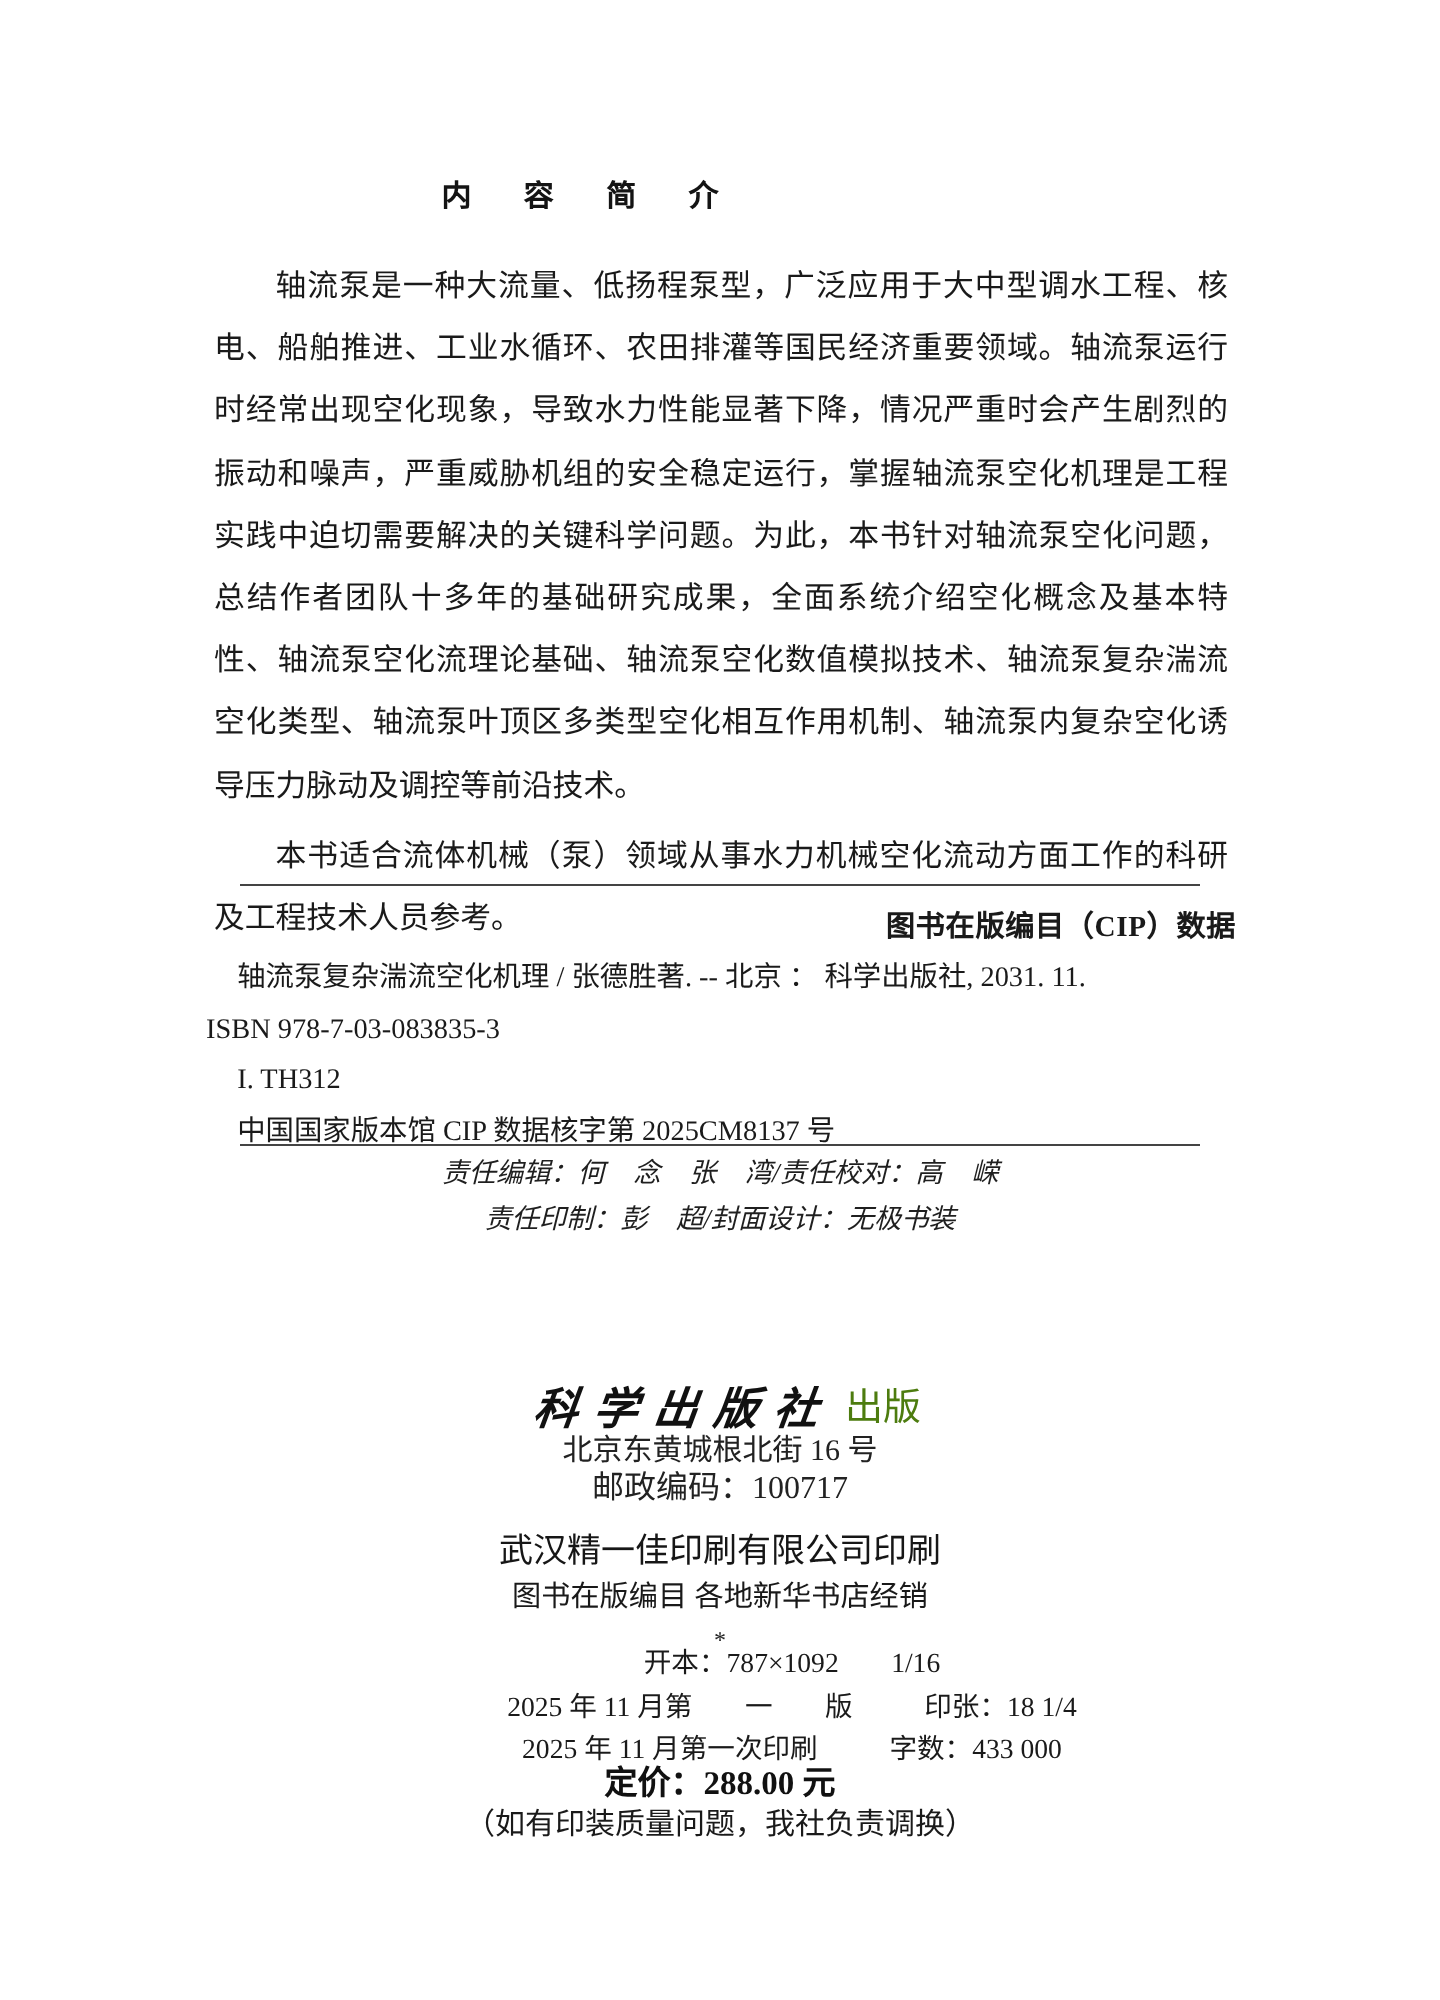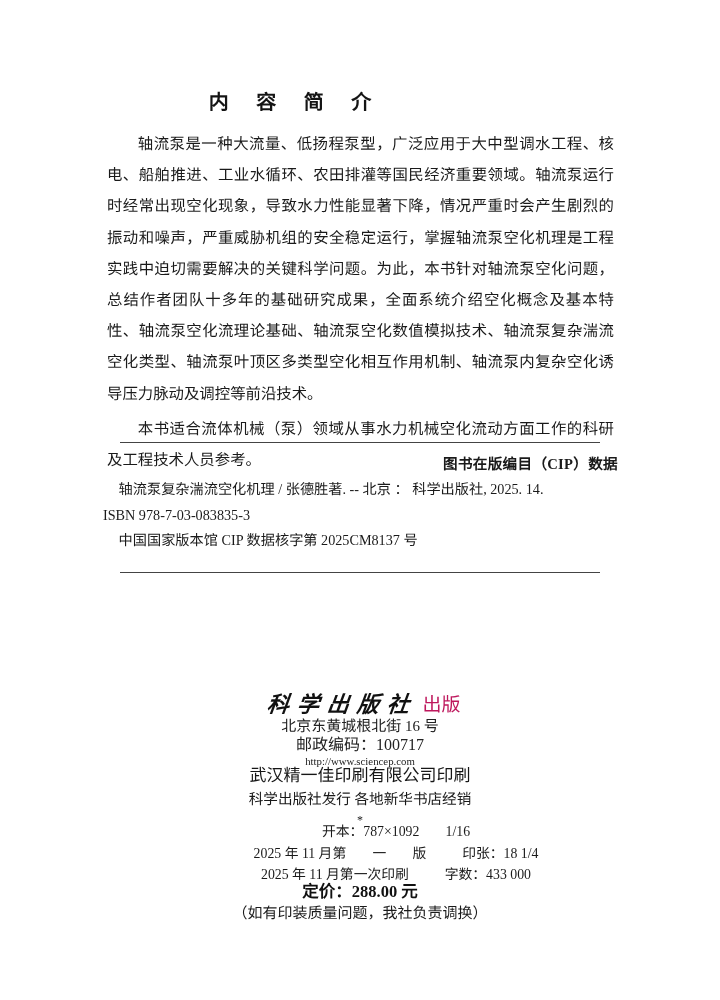--- a/index.html
+++ b/index.html
@@ -25,21 +25,21 @@
     box-sizing: border-box;
   }
 
   
   .section-title {
     position: absolute;
     left: 0;
     top: 86px;
     width: 580px;
     text-align: center;
-    font-size: 20px;
+    font-size: 15px;
     font-weight: bold;
     letter-spacing: 11px;
     text-indent: 11px;
     font-family: "Liberation Sans", "DejaVu Sans", sans-serif;
     color: #141414;
   }
 
   
   .abstract {
     position: absolute;
@@ -129,21 +129,21 @@
     transform: skewX(-7deg);
     color: #111;
     vertical-align: middle;
   }
   .pub-logo-suffix {
     display: inline-block;
     font-size: 19px;
     font-family: "Liberation Sans", "DejaVu Sans", sans-serif;
     vertical-align: middle;
     margin-left: 5px;
-    color: #be185d;
+    color: #4d7c0f;
   }
   .pub-addr {
     font-size: 15px;
     line-height: 17.5px;
     color: #222;
   }
   .pub-zip {
     font-size: 16px;
     line-height: 17.5px;
     color: #222;
@@ -225,38 +225,42 @@
 
   <div class="abstract">
     <p>轴流泵是一种大流量、低扬程泵型，广泛应用于大中型调水工程、核电、船舶推进、工业水循环、农田排灌等国民经济重要领域。轴流泵运行时经常出现空化现象，导致水力性能显著下降，情况严重时会产生剧烈的振动和噪声，严重威胁机组的安全稳定运行，掌握轴流泵空化机理是工程实践中迫切需要解决的关键科学问题。为此，本书针对轴流泵空化问题，总结作者团队十多年的基础研究成果，全面系统介绍空化概念及基本特性、轴流泵空化流理论基础、轴流泵空化数值模拟技术、轴流泵复杂湍流空化类型、轴流泵叶顶区多类型空化相互作用机制、轴流泵内复杂空化诱导压力脉动及调控等前沿技术。</p>
     <p>本书适合流体机械（泵）领域从事水力机械空化流动方面工作的科研及工程技术人员参考。</p>
   </div>
 
   <div class="cip-rule top"></div>
 
   <div class="cip-block">
     <div class="cip-head">图书在版编目（CIP）数据</div>
-    <div class="cip-line">轴流泵复杂湍流空化机理 / 张德胜著. -- 北京 ： 科学出版社, 2025. 14.</div>
+    <div class="cip-line">轴流泵复杂湍流空化机理 / 张德胜著. -- 北京 ： 科学出版社, 2031. 11.</div>
     <div class="cip-line flush">ISBN 978-7-03-083835-3</div>
+    <div class="cip-line">I. TH312</div>
     <div class="cip-line">中国国家版本馆 CIP 数据核字第 2025CM8137 号</div>
   </div>
 
   <div class="cip-rule bottom"></div>
 
+  <div class="credits">
+    <div><span>责任编辑：何</span><span class="sp"></span><span>念</span><span class="sp"></span><span>张</span><span class="sp"></span><span>湾/责任校对：高</span><span class="sp"></span><span>嵘</span></div>
+    <div><span>责任印制：彭</span><span class="sp"></span><span>超/封面设计：无极书装</span></div>
+  </div>
 
   <div class="publisher">
     <div class="pub-logo-row"><span class="pub-logo">科学出版社</span><span class="pub-logo-suffix">出版</span></div>
     <div class="pub-addr">北京东黄城根北街 16 号</div>
     <div class="pub-zip">邮政编码：100717</div>
-    <div class="pub-url">http://www.sciencep.com</div>
   </div>
 
   <div class="printing">
     <div class="printer-line">武汉精一佳印刷有限公司印刷</div>
-    <div class="distrib-line">科学出版社发行   各地新华书店经销</div>
+    <div class="distrib-line">图书在版编目   各地新华书店经销</div>
     <div class="asterisk-line">*</div>
   </div>
 
   <div class="specs">
     <div><span>开本：</span><span>787×1092</span><span class="gap-m"></span><span>1/16</span></div>
     <div><span>2025 年 11 月第</span><span class="gap-m"></span><span>一</span><span class="gap-m"></span><span>版</span><span class="gap-l"></span><span>印张：</span><span>18 1/4</span></div>
     <div><span>2025 年 11 月第一次印刷</span><span class="gap-l"></span><span>字数：</span><span>433 000</span></div>
   </div>
 
   <div class="price-line">定价：288.00 元</div>

